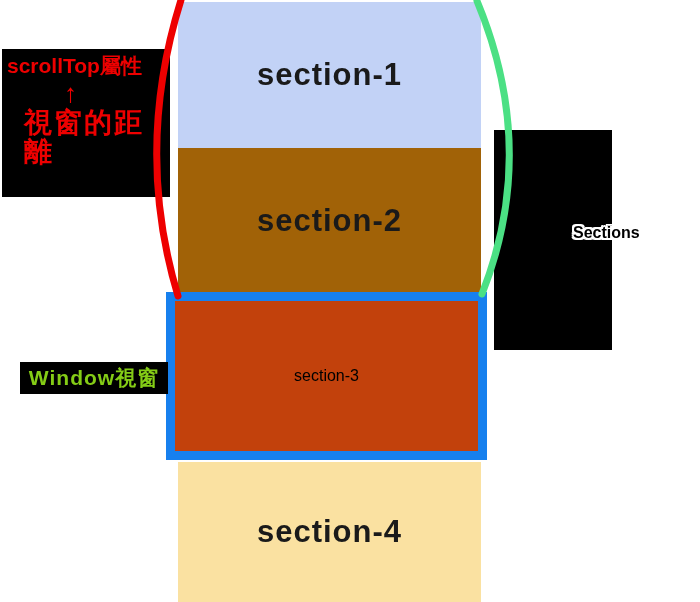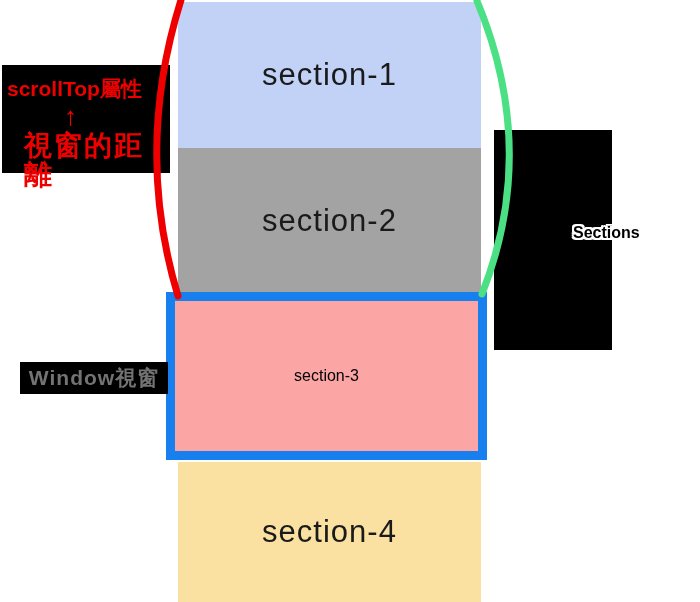--- a/index.html
+++ b/index.html
@@ -26,21 +26,21 @@
     position: absolute;
     left: 178px;
     width: 303px;
     display: flex;
     align-items: center;
     justify-content: center;
     z-index: 1;
   }
   .section .section-label {
     font-size: 31px;
-    font-weight: 400;
+    font-weight: 700;
     color: #1a1a1a;
     letter-spacing: 1px;
   }
   .sec1 { top: 2px;   height: 146px; }
   .sec2 { top: 148px; height: 146px; }
   .sec4 { top: 462px; height: 140px; }
 
   .viewport {
     position: absolute;
     left: 166px; top: 292px;
@@ -52,26 +52,26 @@
     justify-content: center;
   }
 
   .callout {
     position: absolute;
     background: #000000;
     z-index: 2;
   }
 
   .scrolltop-box {
-    left: 2px; top: 65px;
-    width: 168px; height: 108px;
+    left: 2px; top: 49px;
+    width: 168px; height: 148px;
     color: #ee0000;
     font-weight: 700;
     text-align: left;
-    padding-top: 13px;
+    padding-top: 6px;
     line-height: 1.05;
   }
   .scrolltop-box .st-line1 { font-size: 21px; padding-left: 5px; letter-spacing: 0px; }
   .scrolltop-box .st-arrow {
     font-size: 26px;
     line-height: 26px;
     padding-left: 62px;
     margin: 3px 0 2px 0;
     font-weight: 700;
   }
@@ -114,40 +114,40 @@
 </style>
 </head>
 <body>
 
 <div class="canvas">
 
   <div class="section sec1" style="background-color: rgb(194, 210, 246);">
     <span class="section-label">section-1</span>
   </div>
 
-  <div class="section sec2" style="background-color: #a3a3a3;">
+  <div class="section sec2" style="background-color: #a16207;">
     <span class="section-label">section-2</span>
   </div>
 
-  <div class="viewport" style="background-color: #fca5a5; border-color: rgb(23, 128, 238);">
+  <div class="viewport" style="background-color: #c2410c; border-color: rgb(23, 128, 238);">
     <span class="section-label">section-3</span>
   </div>
 
   <div class="section sec4" style="background-color: rgb(250, 225, 161); text-align: center;">
     <span class="section-label">section-4</span>
   </div>
 
   <div class="callout scrolltop-box" style="background-color: rgb(0, 0, 0); color: rgb(238, 0, 0);">
     <div class="st-line1">scrollTop屬性</div>
     <div class="st-arrow">↑</div>
     <div class="st-line3">視窗的距離</div>
   </div>
 
   <div class="callout window-box" style="background-color: rgb(0, 0, 0);">
-    <span class="win-label" style="color: #737373;">Window視窗</span>
+    <span class="win-label" style="color: #84cc16;">Window視窗</span>
   </div>
 
   <div class="callout right-box" style="background-color: rgb(0, 0, 0);"></div>
 
   <div class="sections-text" style="color: rgb(0, 0, 0);">Sections</div>
 
   <svg class="braces" viewBox="0 0 700 602">
     <path d="M 181 0 Q 134 150 178 296" fill="none" stroke-width="7" stroke-linecap="round" stroke="#ee0000"></path>
     <path d="M 477 1 Q 539 150 482 294" fill="none" stroke-width="7" stroke-linecap="round" stroke="#4be084"></path>
   </svg>

